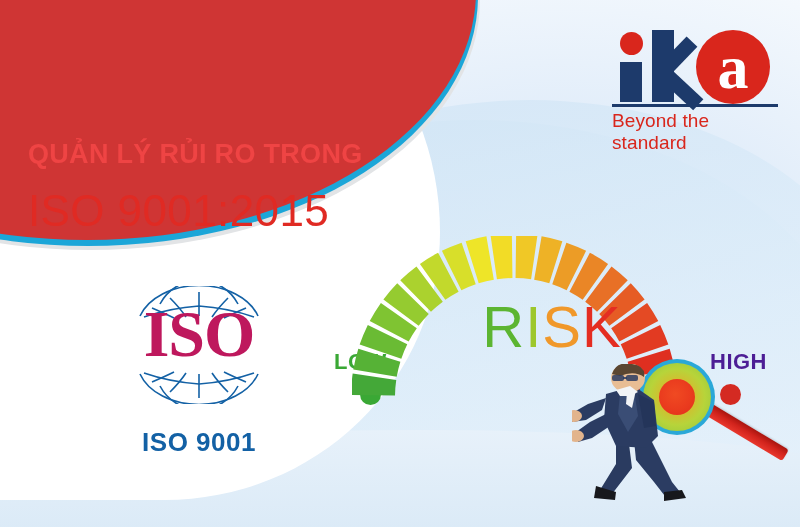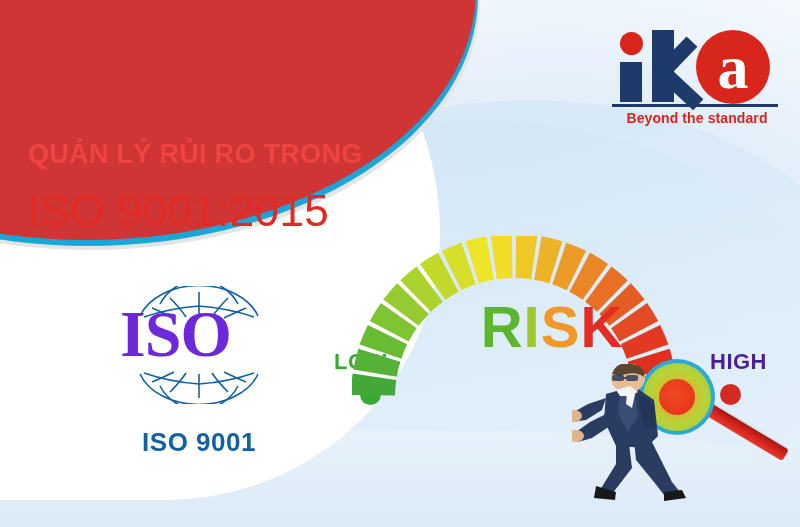--- a/index.html
+++ b/index.html
@@ -126,24 +126,23 @@
     font-family:"Liberation Serif", serif;
   }
   .logo-rule {
     position:absolute; left:0px; top:80px;
     width:166px; height:3px;
     background:#1d3a6b;
   }
   .logo-tag {
     position:absolute; left:0px; top:86px;
     width:170px;
-    text-align:center;
     color:#d9261c;
-    font-size:14px;
-    font-weight:700;
+    font-size:19px;
+    font-weight:400;
     letter-spacing:.1px;
   }
 
   
   .head-line1 {
     position:absolute; left:28px; top:139px;
     color:#ef4444;
     font-size:27px;
     font-weight:700;
     letter-spacing:.3px;
@@ -156,42 +155,43 @@
     font-weight:400;
     letter-spacing:.4px;
     white-space:nowrap;
   }
 
   
   .isologo { position:absolute; left:120px; top:286px; width:158px; height:148px; }
   .iso-globe { position:absolute; left:0; top:0; width:158px; height:118px; }
   .iso-word {
     position:absolute; left:0; top:12px; width:158px;
-    color:#6d28d9;
+    text-align:center;
+    color:#be185d;
     font-family:"Liberation Serif", serif;
     font-size:66px; font-weight:700;
     letter-spacing:-1px;
     line-height:72px;
   }
   .iso-sub {
     position:absolute; left:0; top:112px; width:158px;
     text-align:center;
     color:#1361a5;
     font-size:26px; font-weight:700;
     letter-spacing:.5px;
     margin-top:29px;
   }
 
   
   .gauge { position:absolute; left:352px; top:236px; width:400px; height:230px; }
 
   .risk-word {
     position:absolute; left:0; top:62px; width:400px;
     text-align:center;
-    font-size:58px; font-weight:700;
+    font-size:58px; font-weight:400;
     letter-spacing:1px;
     line-height:58px;
     z-index:4;
   }
   .risk-word span { display:inline-block; }
 
   .needle {
     position:absolute;
     left:192px; top:146px;
     width:130px; height:13px;

